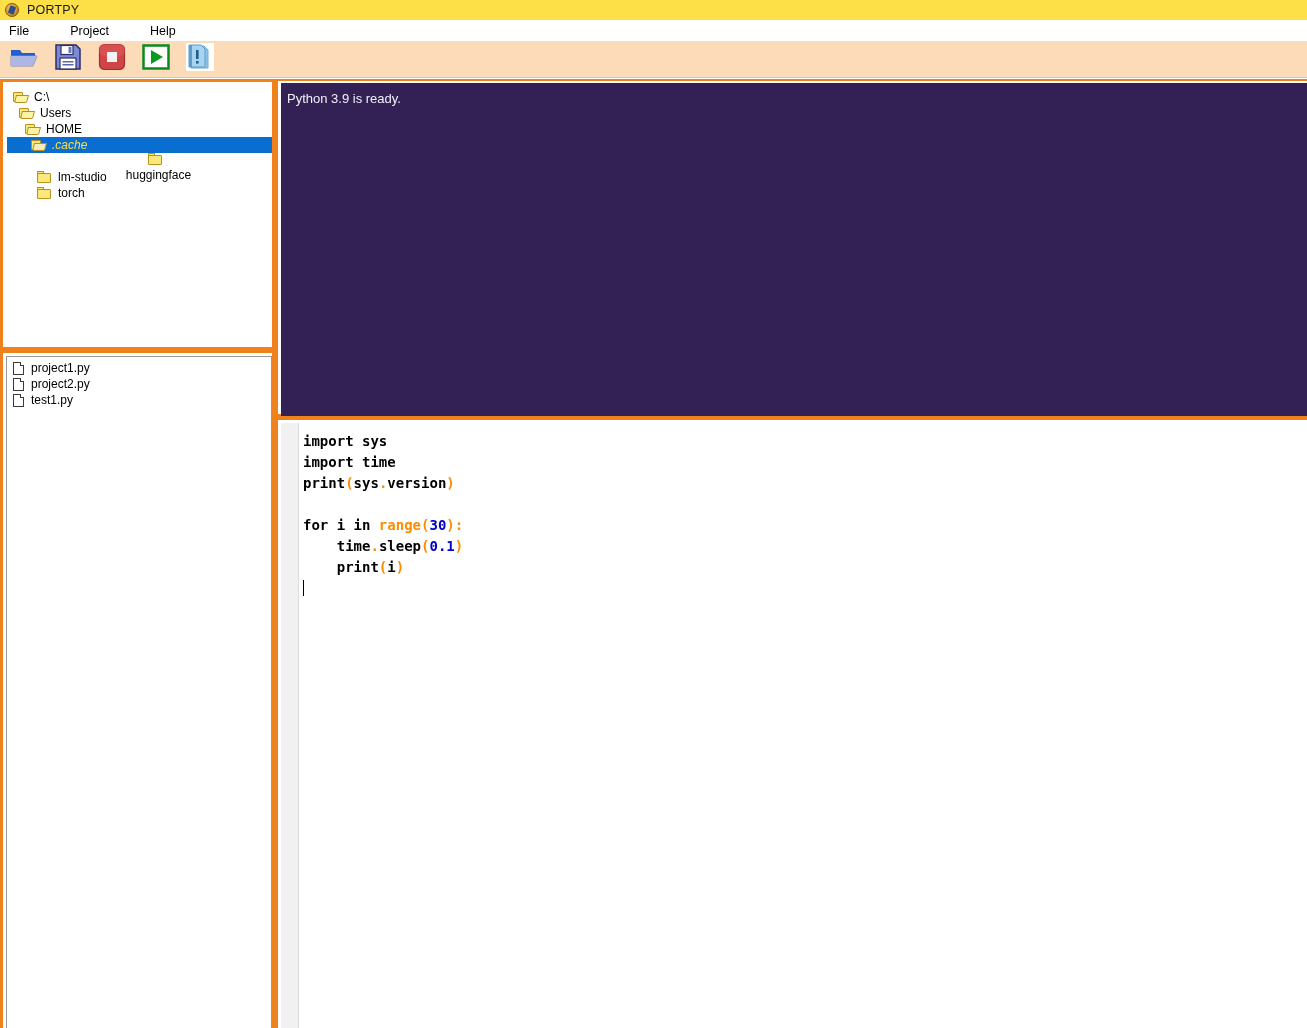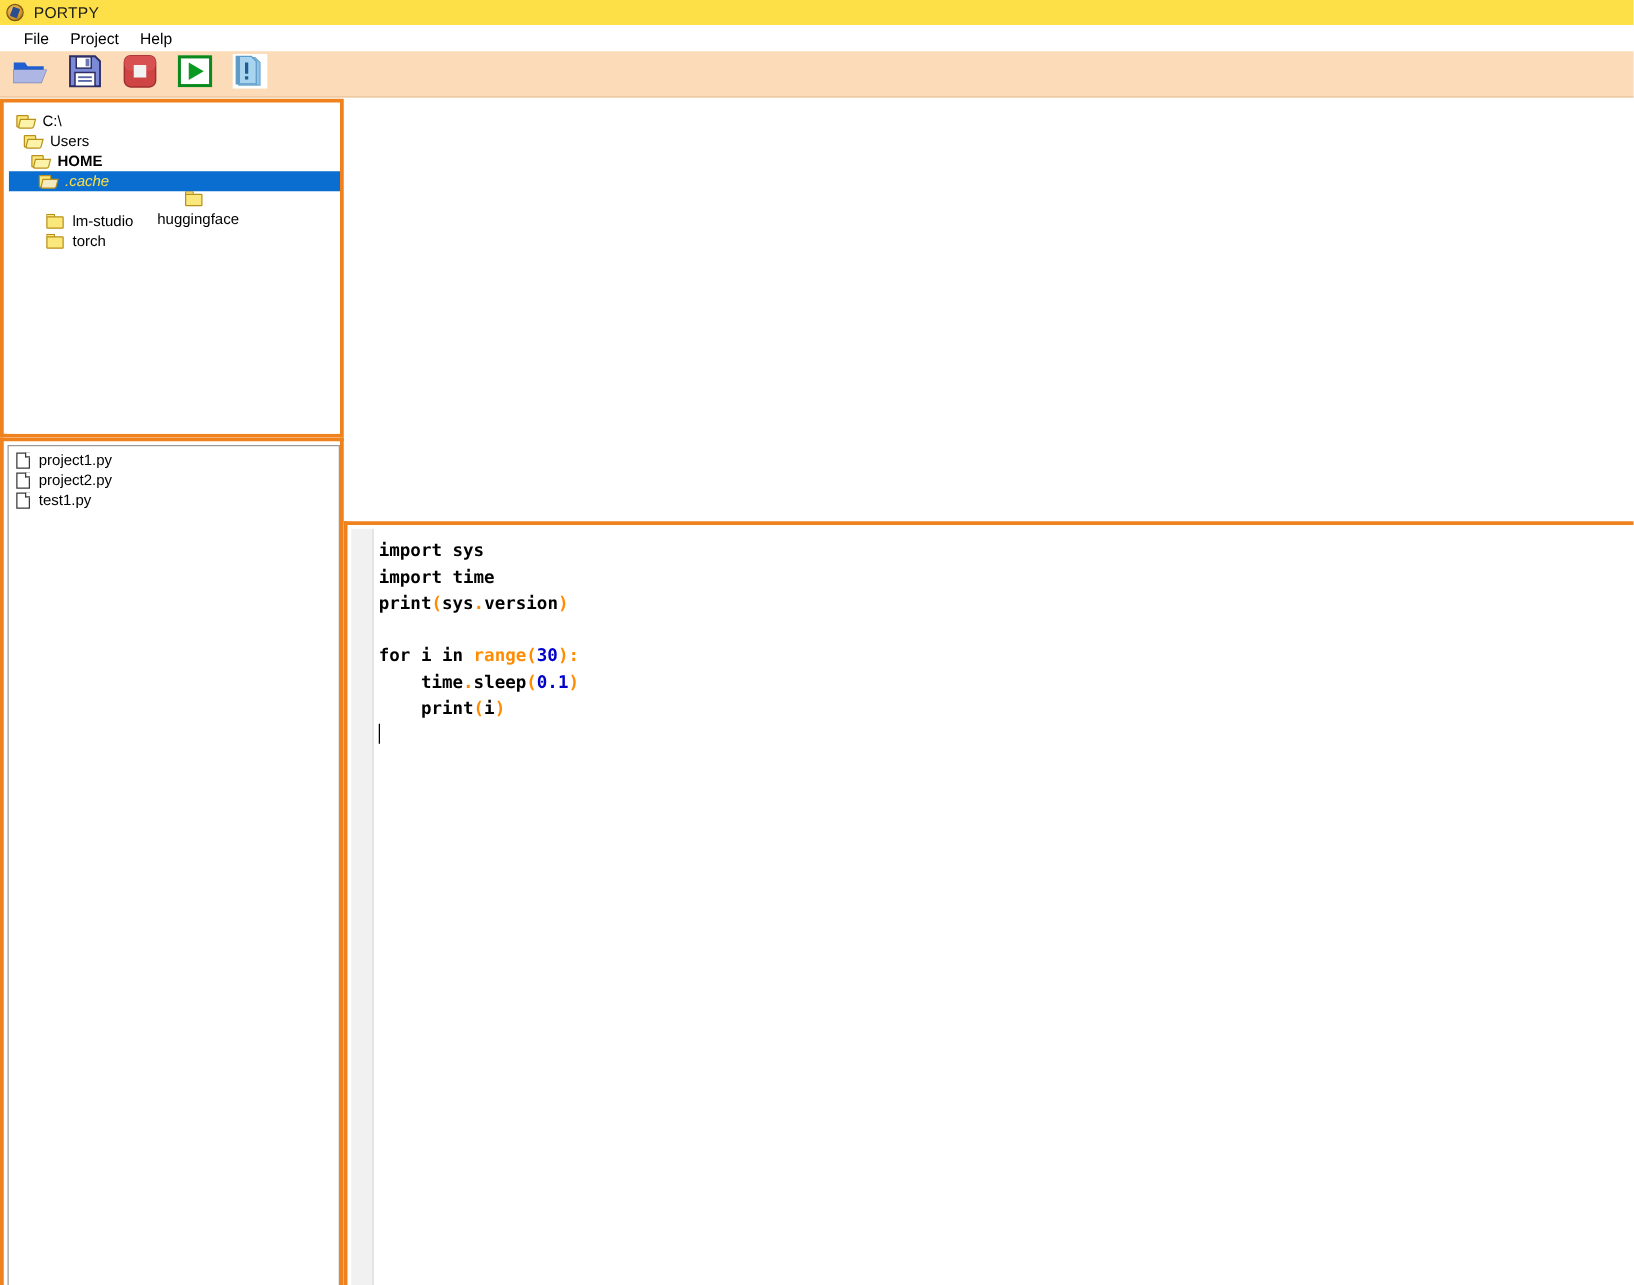--- a/index.html
+++ b/index.html
@@ -53,22 +53,23 @@
     color: #1a1a1a;
     letter-spacing: 0.2px;
   }
 
   
   #menubar {
     height: 21px;
     background: #ffffff;
     display: flex;
     align-items: center;
-    padding-left: 19px;
-    box-sizing: border-box;
+    padding-left: 9px;
+    box-sizing: border-box;
+    gap: 24px;
   }
   .menu-item {
     font-size: 12.5px;
     color: #000000;
     padding: 1px 9px 1px 0px;
     margin-right: 8px;
     cursor: default;
     white-space: nowrap;
   }
 
@@ -420,21 +421,21 @@
             </span>
             <span class="tlabel">C:\</span>
           </div>
           <div class="tree-row" style="padding-left: 12px;">
             <span class="folder-open">
               <span class="back"></span>
               <span class="front"></span>
             </span>
             <span class="tlabel">Users</span>
           </div>
-          <div class="tree-row" style="padding-left: 18px; font-weight: bold;">
+          <div class="tree-row" style="padding-left: 18px;">
             <span class="folder-open">
               <span class="back"></span>
               <span class="front"></span>
             </span>
             <span class="tlabel">HOME</span>
           </div>
           <div class="tree-row selected" style="padding-left: 24px;">
             <span class="folder-open">
               <span class="back"></span>
               <span class="front"></span>
@@ -488,20 +489,23 @@
             </span>
             <span class="flabel">test1.py</span>
           </div>
         </div>
     </div>
 
   </div>
 
   <div id="right-col">
 
+    <div id="console-panel">
+      <div id="console">Python 3.9 is ready.</div>
+    </div>
 
     <div id="editor-panel">
       <div id="editor-gutter"></div>
       <div id="editor-code"><div><span class="tok-plain">import sys</span></div><div><span class="tok-plain">import time</span></div><div><span class="tok-plain">print</span><span class="tok-punc">(</span><span class="tok-plain">sys</span><span class="tok-punc">.</span><span class="tok-plain">version</span><span class="tok-punc">)</span></div><div>&nbsp;</div><div><span class="tok-plain">for i in </span><span class="tok-fn">range</span><span class="tok-punc">(</span><span class="tok-num">30</span><span class="tok-punc">)</span><span class="tok-punc">:</span></div><div><span class="tok-plain">    time</span><span class="tok-punc">.</span><span class="tok-plain">sleep</span><span class="tok-punc">(</span><span class="tok-num">0.1</span><span class="tok-punc">)</span></div><div><span class="tok-plain">    print</span><span class="tok-punc">(</span><span class="tok-plain">i</span><span class="tok-punc">)</span></div><div><span class="caret"></span></div></div>
     </div>
 
   </div>
 
 </div>
 

